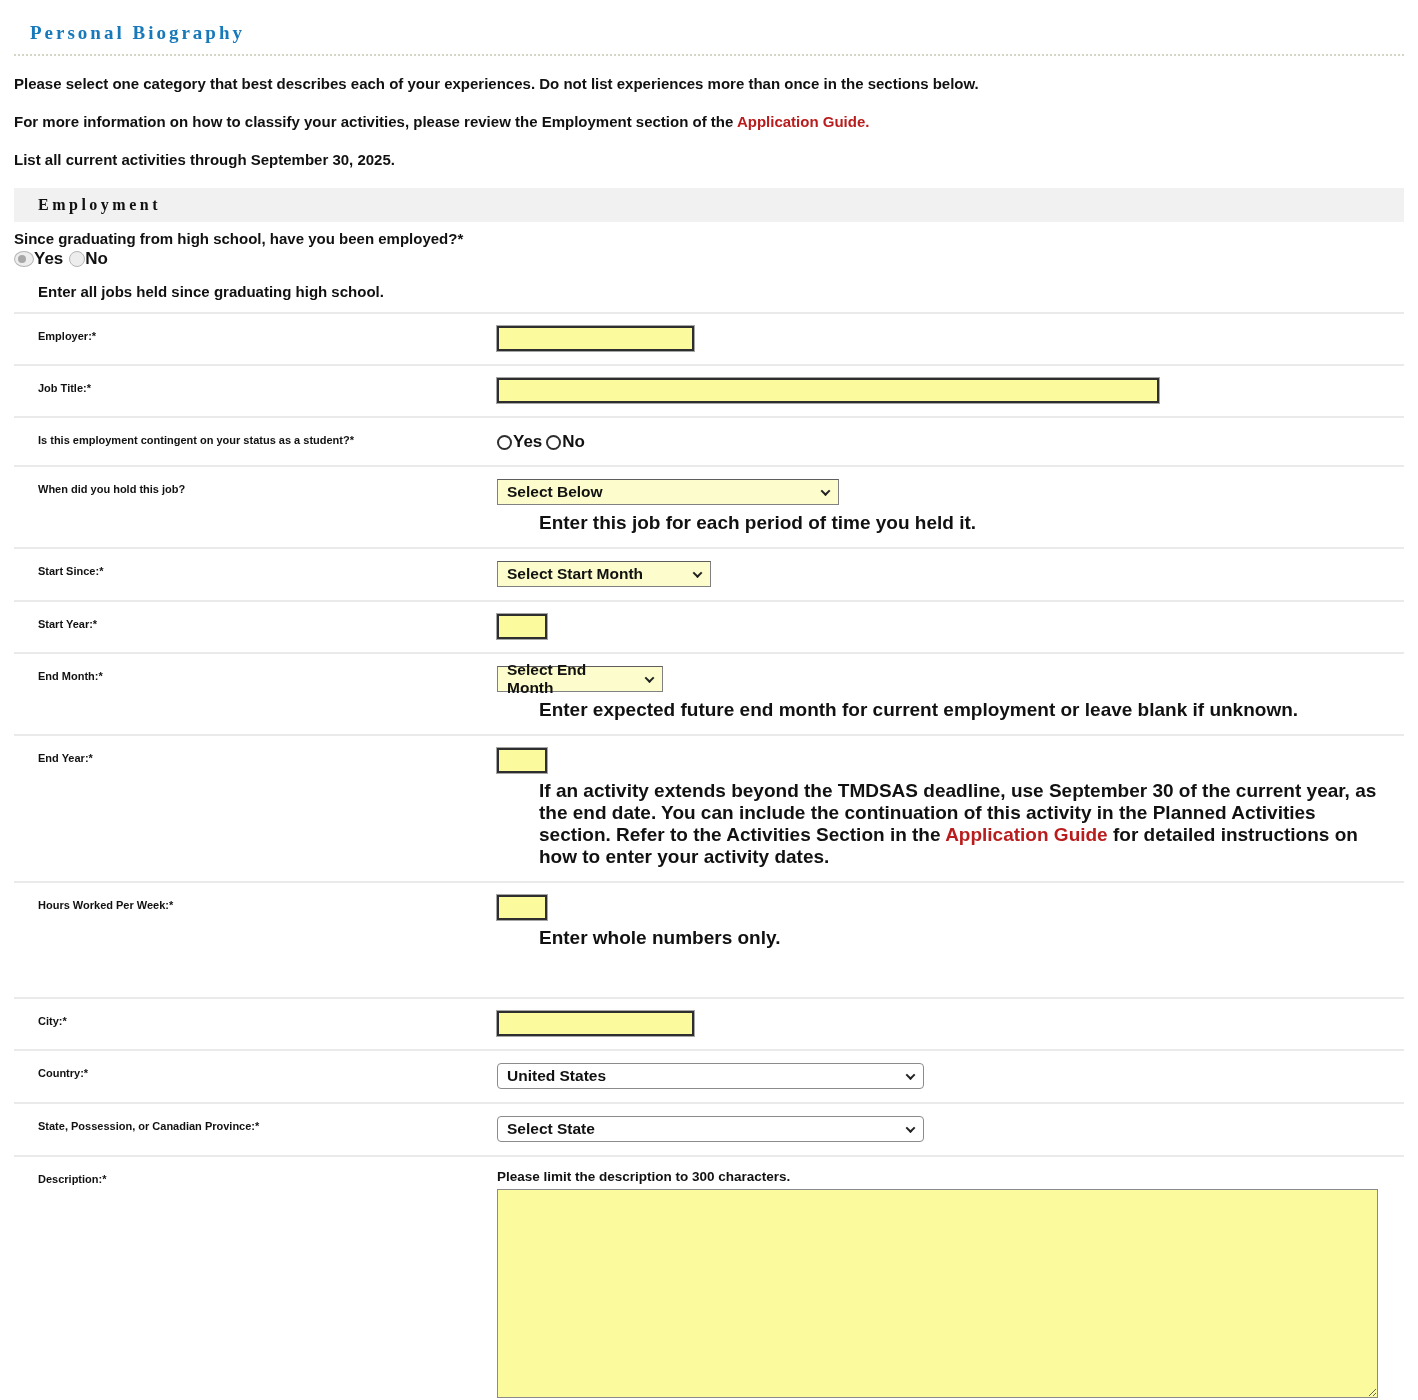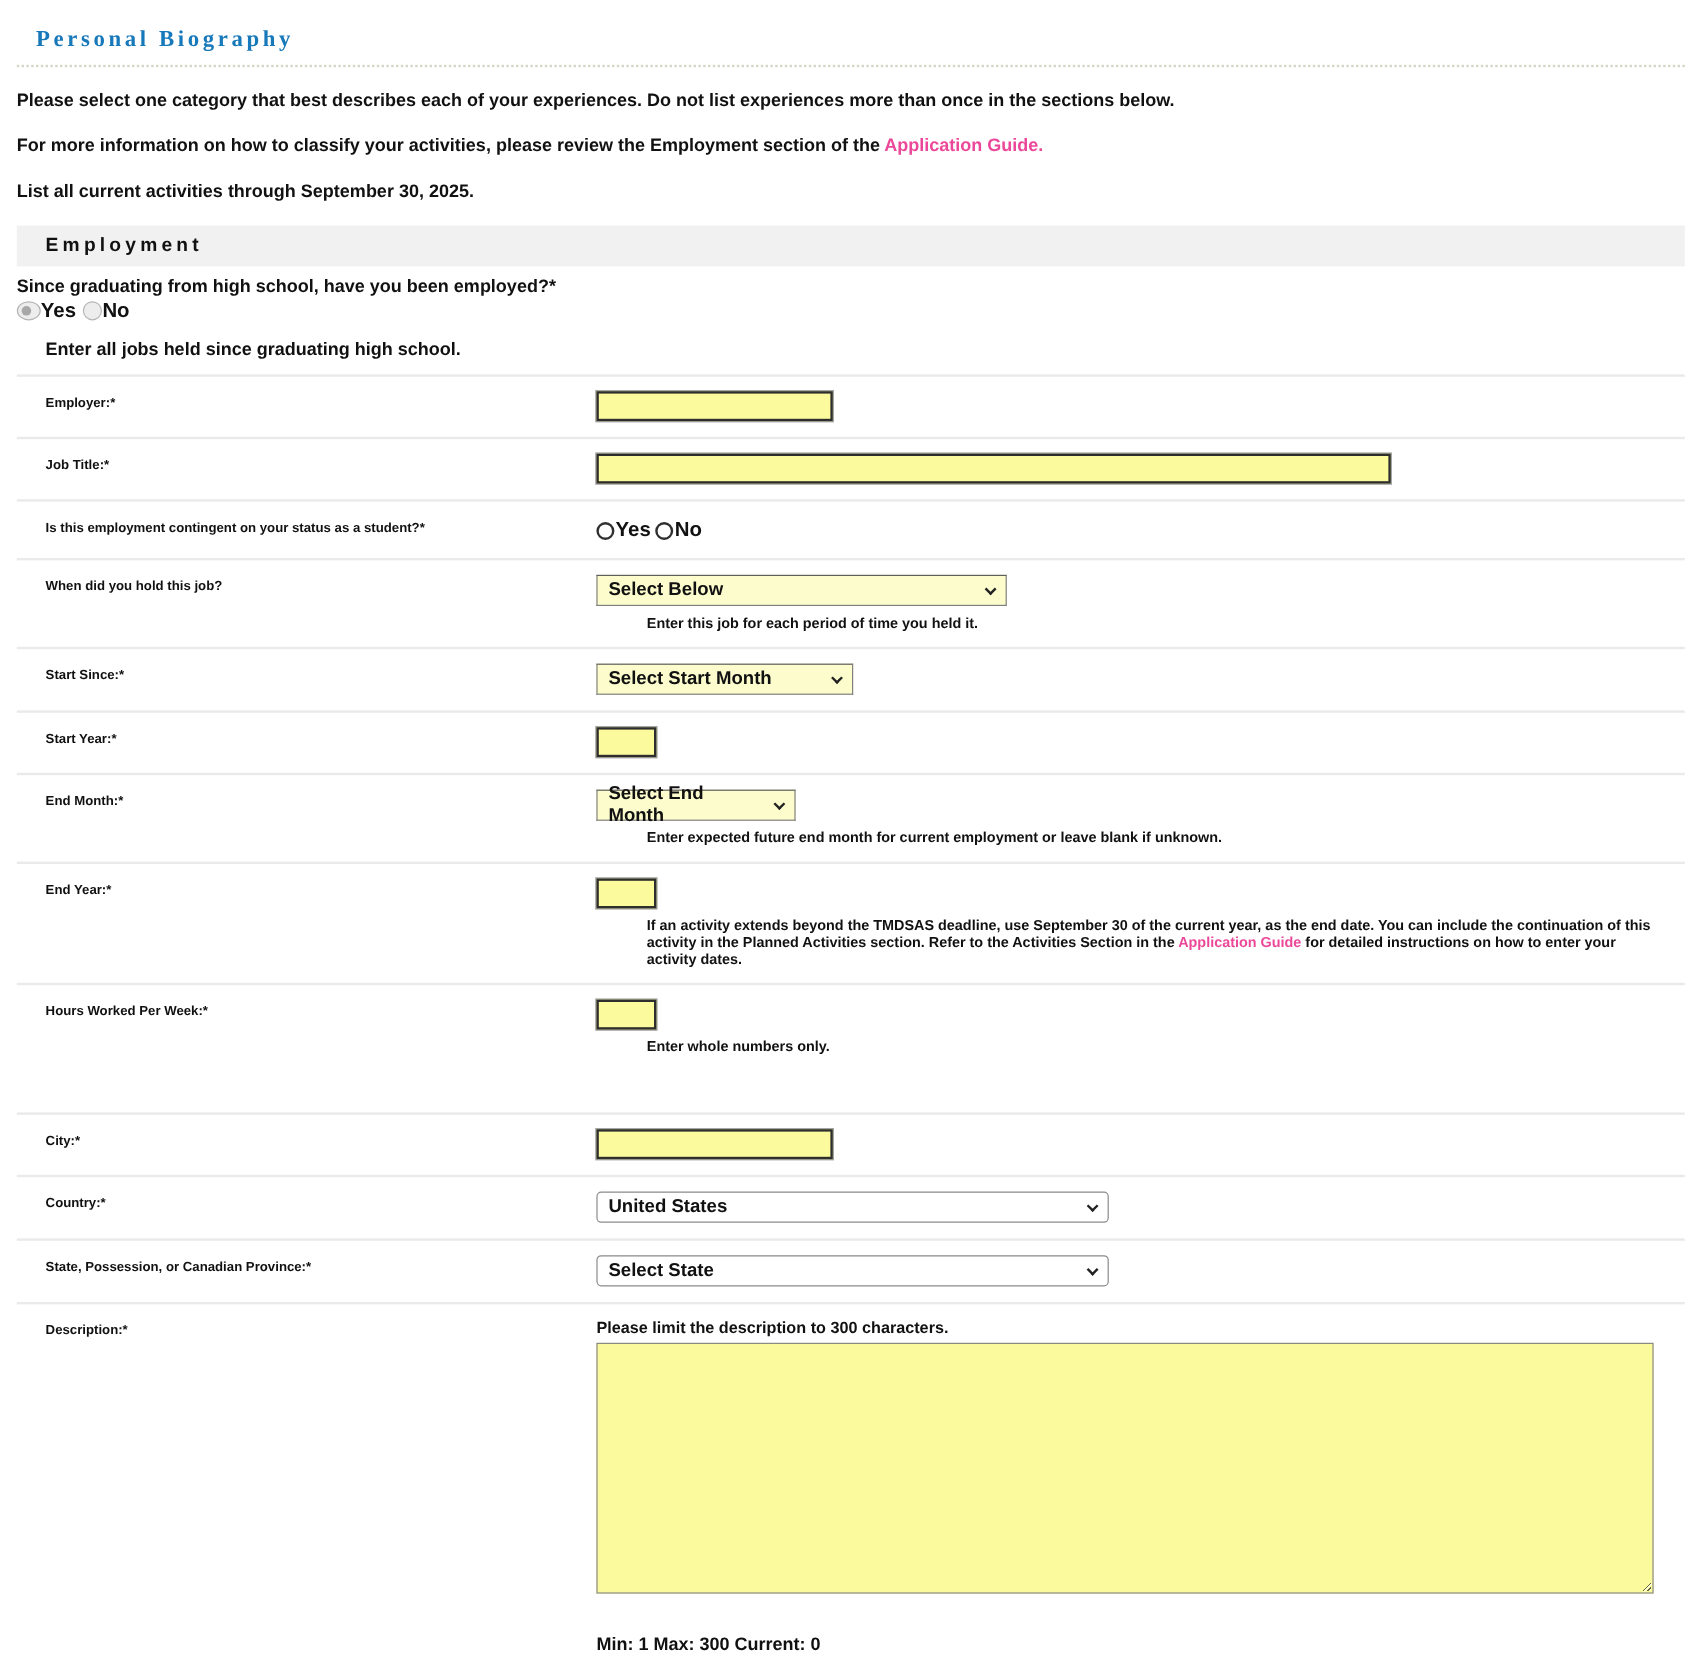--- a/index.html
+++ b/index.html
@@ -22,29 +22,30 @@
     font-family: Liberation Serif, serif;
   }
   .dotted-sep {
     border-bottom: 2px dotted #d6d6c6;
     height: 0;
     margin-bottom: 6px;
   }
 
   
   .intro { font-size: 15px; margin: 19px 0; line-height: 1.25; }
-  .link { color: #ec4899; cursor: pointer; text-decoration: none; }
+  .link { color: #b91c1c; cursor: pointer; text-decoration: none; }
 
   
   .section-bar {
     background: #f1f1f1;
     font-size: 16px;
     letter-spacing: 3.5px;
     padding: 8px 0 8px 24px;
     margin-top: 12px;
+    font-family: Liberation Serif, serif;
   }
 
   .question { font-size: 15px; margin: 8px 0 2px; }
   .radio-line { margin: 2px 0 10px; display: flex; align-items: center; }
 
   
   .radio {
     width: 15px; height: 15px; border-radius: 50%;
     border: 2px solid #2f2f2f; background: #fff;
     display: inline-block; flex: none;
@@ -63,21 +64,21 @@
   .indent-note { font-size: 15px; margin: 14px 0 12px 24px; }
 
   
   .frow { display: flex; border-top: 2px solid #eaeaea; padding: 12px 0 13px; }
   .lbl {
     width: 483px; min-width: 483px;
     padding: 3px 40px 0 24px;
     font-size: 11px; line-height: 1.35;
   }
   .ctl { flex: 1; max-width: 883px; }
-  .help { font-size: 12px; margin-top: 7px; padding-left: 42px; }
+  .help { font-size: 19px; margin-top: 7px; padding-left: 42px; }
 
   
   .inp {
     background: #fbfb9d;
     border: 2px solid #2e2e2e;
     box-shadow: 0 0 0 1px #a6a6a6;
     height: 25px;
     font-family: "Liberation Sans", sans-serif;
     font-weight: bold; font-size: 15px;
     padding: 0 5px;

